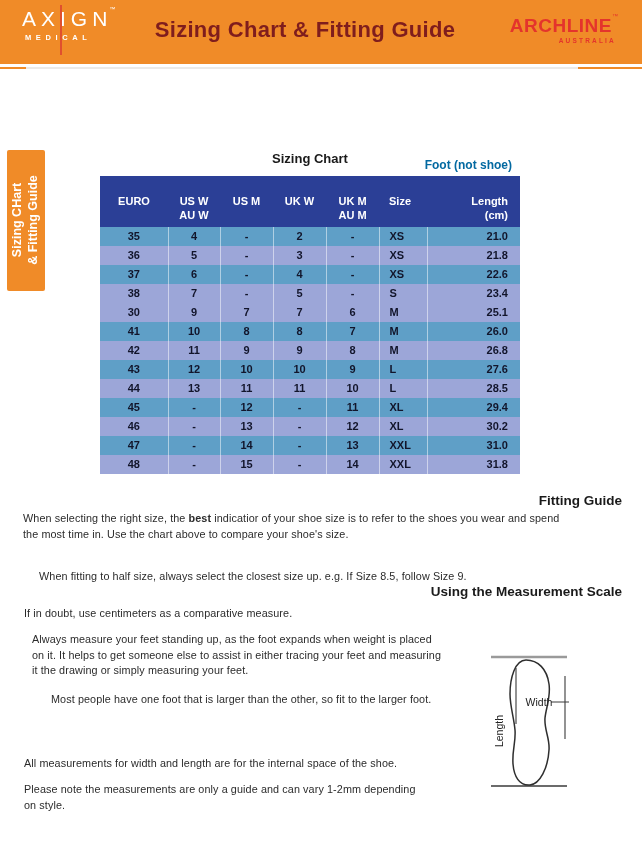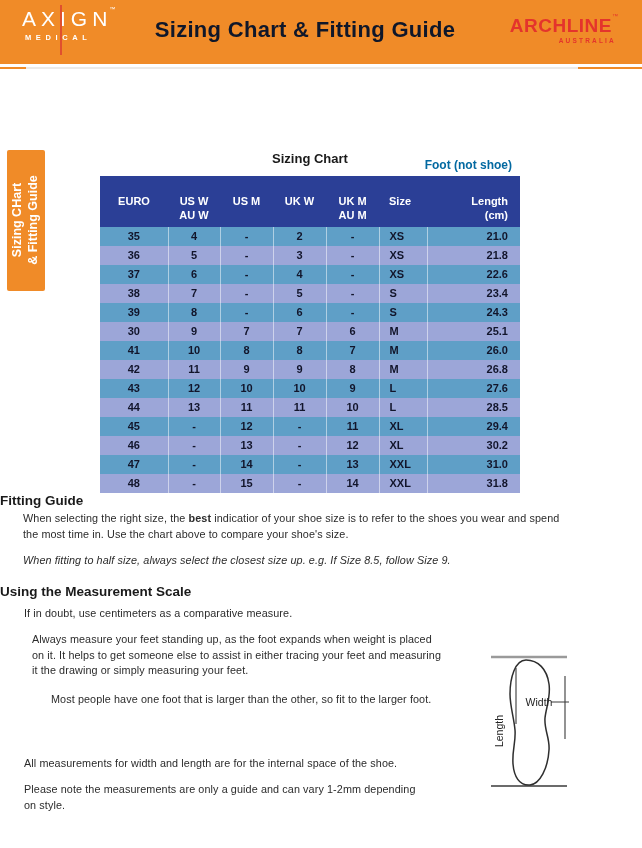--- a/index.html
+++ b/index.html
@@ -7,21 +7,21 @@
         font-family:"Liberation Sans",sans-serif;color:#2b2b2b;}
 
   
   .header-bar{position:absolute;left:0;top:0;width:642px;height:64px;background:#f08b28;}
   .axign-logo{position:absolute;left:22px;top:8px;color:#fff;}
   .axign-name{font-size:21px;font-weight:500;letter-spacing:5px;line-height:1;}
   .axign-tm{font-size:6px;vertical-align:top;position:relative;top:-2px;left:-3px;}
   .axign-divider{position:absolute;left:38px;top:-3px;width:2px;height:50px;background:#e0502e;}
   .axign-sub{font-size:7.5px;font-weight:bold;letter-spacing:4.6px;margin-top:3px;padding-left:3px;}
   .page-title{position:absolute;left:140px;top:17px;width:330px;text-align:center;
-              color:#0f172a;font-size:22px;font-weight:bold;letter-spacing:0.3px;}
+              color:#7f1d1d;font-size:22px;font-weight:bold;letter-spacing:0.3px;}
   .archline-logo{position:absolute;right:24px;top:16px;text-align:right;color:#e4342c;}
   .archline-name{font-size:19px;font-weight:bold;letter-spacing:0.5px;line-height:1;}
   .archline-tm{font-size:6px;vertical-align:top;position:relative;top:-3px;}
   .archline-sub{font-size:6.5px;font-weight:bold;letter-spacing:2.2px;margin-top:1px;padding-right:2px;}
 
   .hdr-line-left{position:absolute;left:0;top:67px;width:26px;height:2px;background:#f08b28;}
   .hdr-line-mid{position:absolute;left:26px;top:67px;width:552px;height:2px;background:#eceae8;}
   .hdr-line-right{position:absolute;left:578px;top:67px;width:64px;height:2px;background:#f08b28;}
 
   
@@ -42,21 +42,21 @@
   .sizing-table th.col-size,.sizing-table td.col-size{text-align:left;padding-left:10px;}
   .sizing-table th.col-length,.sizing-table td.col-length{text-align:right;padding-right:12px;}
   .sizing-table td{height:19px;text-align:center;font-weight:bold;color:#12152b;
                    border-left:1px solid rgba(255,255,255,0.5);padding:0;}
   .sizing-table td:first-child{border-left:none;}
   tr.row-teal td{background:#5f9fc7;}
   tr.row-lavender td{background:#9ca6d8;margin-left:35px;}
   .th-sub{font-weight:bold;}
 
   
-  .section-heading{position:absolute;left:0;width:610px;text-align:left;
+  .section-heading{position:absolute;left:12px;width:610px;text-align:right;
                    font-size:13.5px;font-weight:bold;color:#1a1a1a;}
   .body-par{position:absolute;font-size:10.8px;line-height:15.5px;color:#2b2b2b;
             white-space:pre-line;letter-spacing:0.1px;}
 
   
   .foot-diagram{position:absolute;left:488px;top:646px;}
 </style>
 </head>
 <body>
 
@@ -164,29 +164,20 @@
         </tr>
         <tr class="row-lavender">
           <td>38</td>
           <td>7</td>
           <td>-</td>
           <td>5</td>
           <td>-</td>
           <td class="col-size">S</td>
           <td class="col-length">23.4</td>
         </tr>
-        <tr class="row-teal">
-          <td>39</td>
-          <td>8</td>
-          <td>-</td>
-          <td>6</td>
-          <td>-</td>
-          <td class="col-size">S</td>
-          <td class="col-length">24.3</td>
-        </tr>
         <tr class="row-lavender">
           <td>30</td>
           <td>9</td>
           <td>7</td>
           <td>7</td>
           <td>6</td>
           <td class="col-size">M</td>
           <td class="col-length">25.1</td>
         </tr>
         <tr class="row-teal">
@@ -260,21 +251,21 @@
           <td>14</td>
           <td class="col-size">XXL</td>
           <td class="col-length">31.8</td>
         </tr>
       </tbody>
   </table>
 
   <div class="section-heading" style="top:493px;">Fitting Guide</div>
   <p class="body-par" style="left:23px;top:511px;margin:0;"><span>When selecting the right size, the </span><b>best</b><span> indicatior of your shoe size is to refer to the shoes you wear and spend
 the most time in. Use the chart above to compare your shoe's size.</span></p>
-  <p class="body-par" style="left:23px;top:553px;margin:0;font-style:italic;">When fitting to half size, always select the closest size up. e.g. If Size 8.5, follow Size 9.</p>
+  <p class="body-par" style="left:23px;top:553px;margin:16px;">When fitting to half size, always select the closest size up. e.g. If Size 8.5, follow Size 9.</p>
 
   <div class="section-heading" style="top:584px;">Using the Measurement Scale</div>
   <p class="body-par" style="left:24px;top:606px;margin:0;">If in doubt, use centimeters as a comparative measure.</p>
   <p class="body-par" style="left:32px;top:632px;margin:0;">Always measure your feet standing up, as the foot expands when weight is placed
 on it. It helps to get someone else to assist in either tracing your feet and measuring
 it the drawing or simply measuring your feet.</p>
   <p class="body-par" style="left:27px;top:692px;margin:0;padding-left:24px;">Most people have one foot that is larger than the other, so fit to the larger foot.</p>
   <p class="body-par" style="left:24px;top:756px;margin:0;">All measurements for width and length are for the internal space of the shoe.</p>
   <p class="body-par" style="left:24px;top:782px;margin:0;">Please note the measurements are only a guide and can vary 1-2mm depending
 on style.</p>

